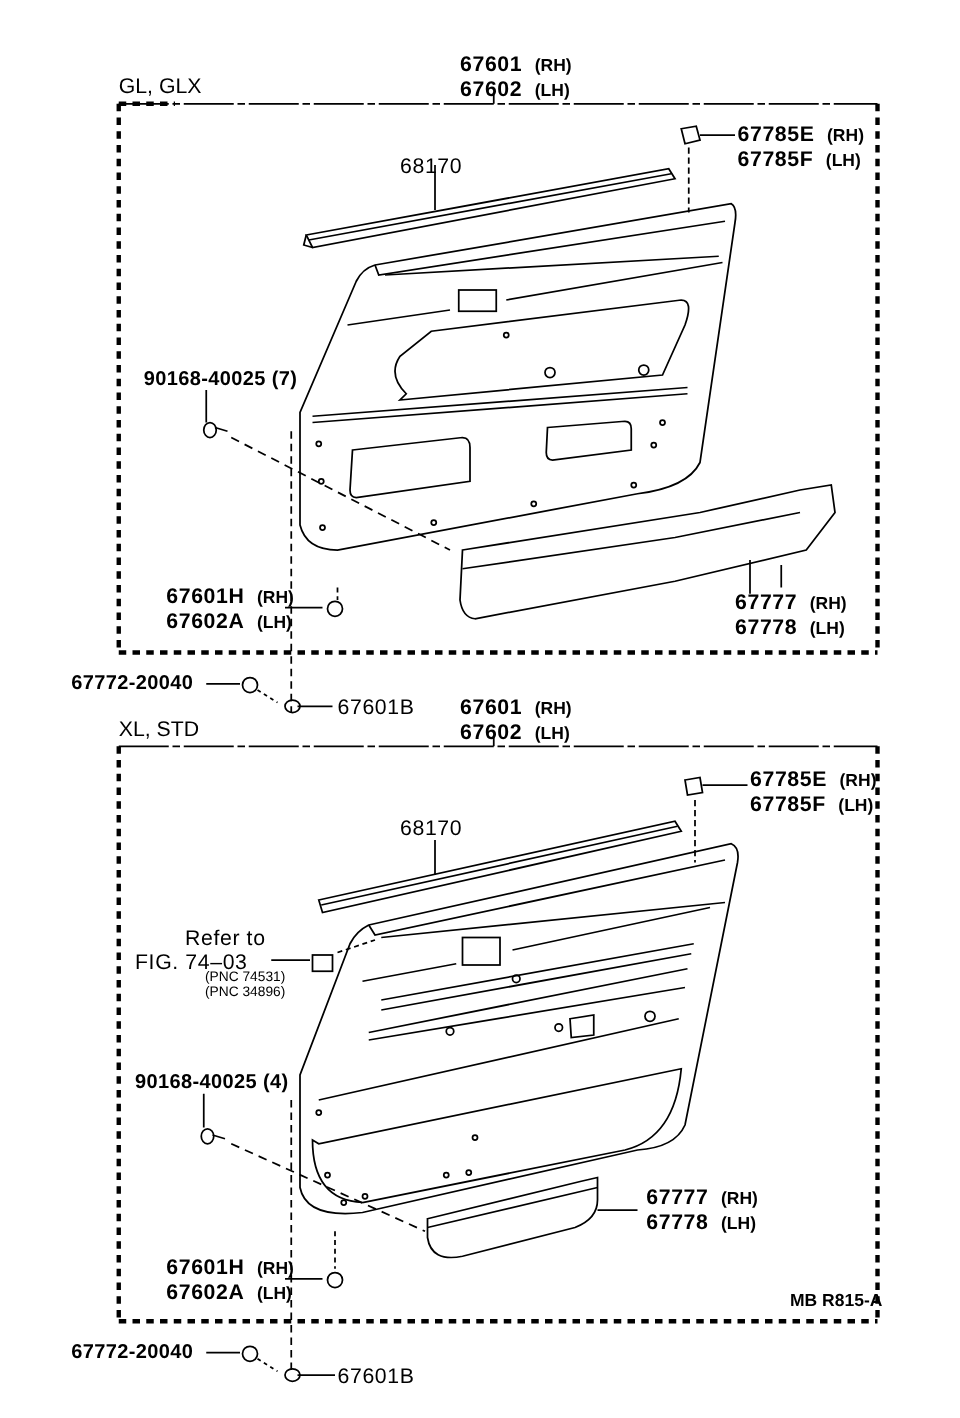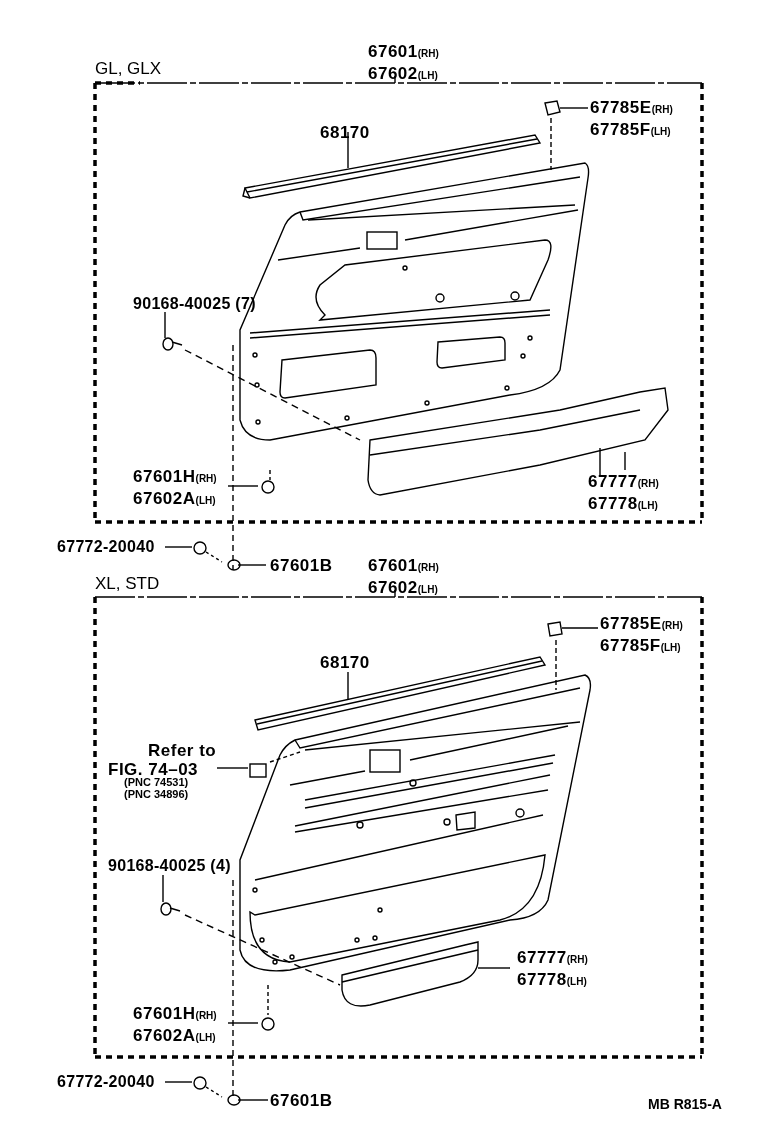--- a/index.html
+++ b/index.html
@@ -1,22 +1,22 @@
 <!DOCTYPE html>
 <html><head>
 <meta charset="utf-8">
 <style>
   html, body { margin: 0; padding: 0; background: #ffffff; }
   body { width: 768px; height: 1134px; position: relative; overflow: hidden; font-family: "Liberation Sans", "DejaVu Sans", sans-serif; color: #000; }
   svg { position: absolute; left: 0; top: 0; }
-  .lbl { position: absolute; font-weight: bold; font-size: 17px; line-height: 17px; white-space: nowrap; letter-spacing: 0.5px; }
+  .lbl { position: absolute; font-weight: normal; font-size: 17px; line-height: 17px; white-space: nowrap; letter-spacing: 0.5px; }
   .lbl2 { position: absolute; font-weight: bold; font-size: 17px; line-height: 20px; white-space: nowrap; letter-spacing: 0.5px; }
-  .lbl2 .sfx { font-size: 10px; letter-spacing: 0; }
+  .lbl2 .sfx { font-size: 14px; letter-spacing: 0; margin-left: 10px; }
   .small { position: absolute; font-weight: bold; font-size: 16px; white-space: nowrap; letter-spacing: 0.3px; }
-  .pnc { position: absolute; font-weight: bold; font-size: 11px; line-height: 12px; white-space: nowrap; }
+  .pnc { position: absolute; font-weight: normal; font-size: 11px; line-height: 12px; white-space: nowrap; margin-left: 40px; }
   .title { position: absolute; font-weight: normal; font-size: 17px; white-space: nowrap; }
   .fig { position: absolute; font-weight: bold; font-size: 14px; white-space: nowrap; }
 </style>
 </head>
 <body>
 
 <svg width="768" height="1134" viewBox="0 0 768 1134" fill="none" stroke="#000" stroke-width="1.4">
 
   <g>
     <path d="M95 83 L702 83" stroke-dasharray="40 3 6 3"></path>
@@ -180,21 +180,21 @@
 <div class="title" style="left:95px;top:59px;">GL, GLX</div>
 <div class="lbl2" style="left:368px;top:42px;">
   <div><span>67601</span><span class="sfx">(RH)</span></div>
   <div><span>67602</span><span class="sfx">(LH)</span></div>
 </div>
 <div class="lbl2" style="left:590px;top:98px;">
   <div><span>67785E</span><span class="sfx">(RH)</span></div>
   <div><span>67785F</span><span class="sfx">(LH)</span></div>
 </div>
 <div class="lbl" style="left:320px;top:124px;">68170</div>
-<div class="small" style="left:133px;top:295px;text-align:center;">90168-40025 (7)</div>
+<div class="small" style="left:115px;top:295px;text-align:center;">90168-40025 (7)</div>
 <div class="lbl2" style="left:133px;top:467px;">
   <div><span>67601H</span><span class="sfx">(RH)</span></div>
   <div><span>67602A</span><span class="sfx">(LH)</span></div>
 </div>
 <div class="lbl2" style="left:588px;top:472px;">
   <div><span>67777</span><span class="sfx">(RH)</span></div>
   <div><span>67778</span><span class="sfx">(LH)</span></div>
 </div>
 <div class="small" style="left:57px;top:538px;">67772-20040</div>
 <div class="lbl" style="left:270px;top:557px;">67601B</div>
@@ -220,13 +220,13 @@
   <div><span>67777</span><span class="sfx">(RH)</span></div>
   <div><span>67778</span><span class="sfx">(LH)</span></div>
 </div>
 <div class="lbl2" style="left:133px;top:1004px;">
   <div><span>67601H</span><span class="sfx">(RH)</span></div>
   <div><span>67602A</span><span class="sfx">(LH)</span></div>
 </div>
 <div class="small" style="left:57px;top:1073px;">67772-20040</div>
 <div class="lbl" style="left:270px;top:1092px;">67601B</div>
 
-<div class="fig" style="left:632px;top:1096px;margin-left:16px;">MB R815-A</div>
+<div class="fig" style="left:632px;top:1032px;">MB R815-A</div>
 
 </body></html>

